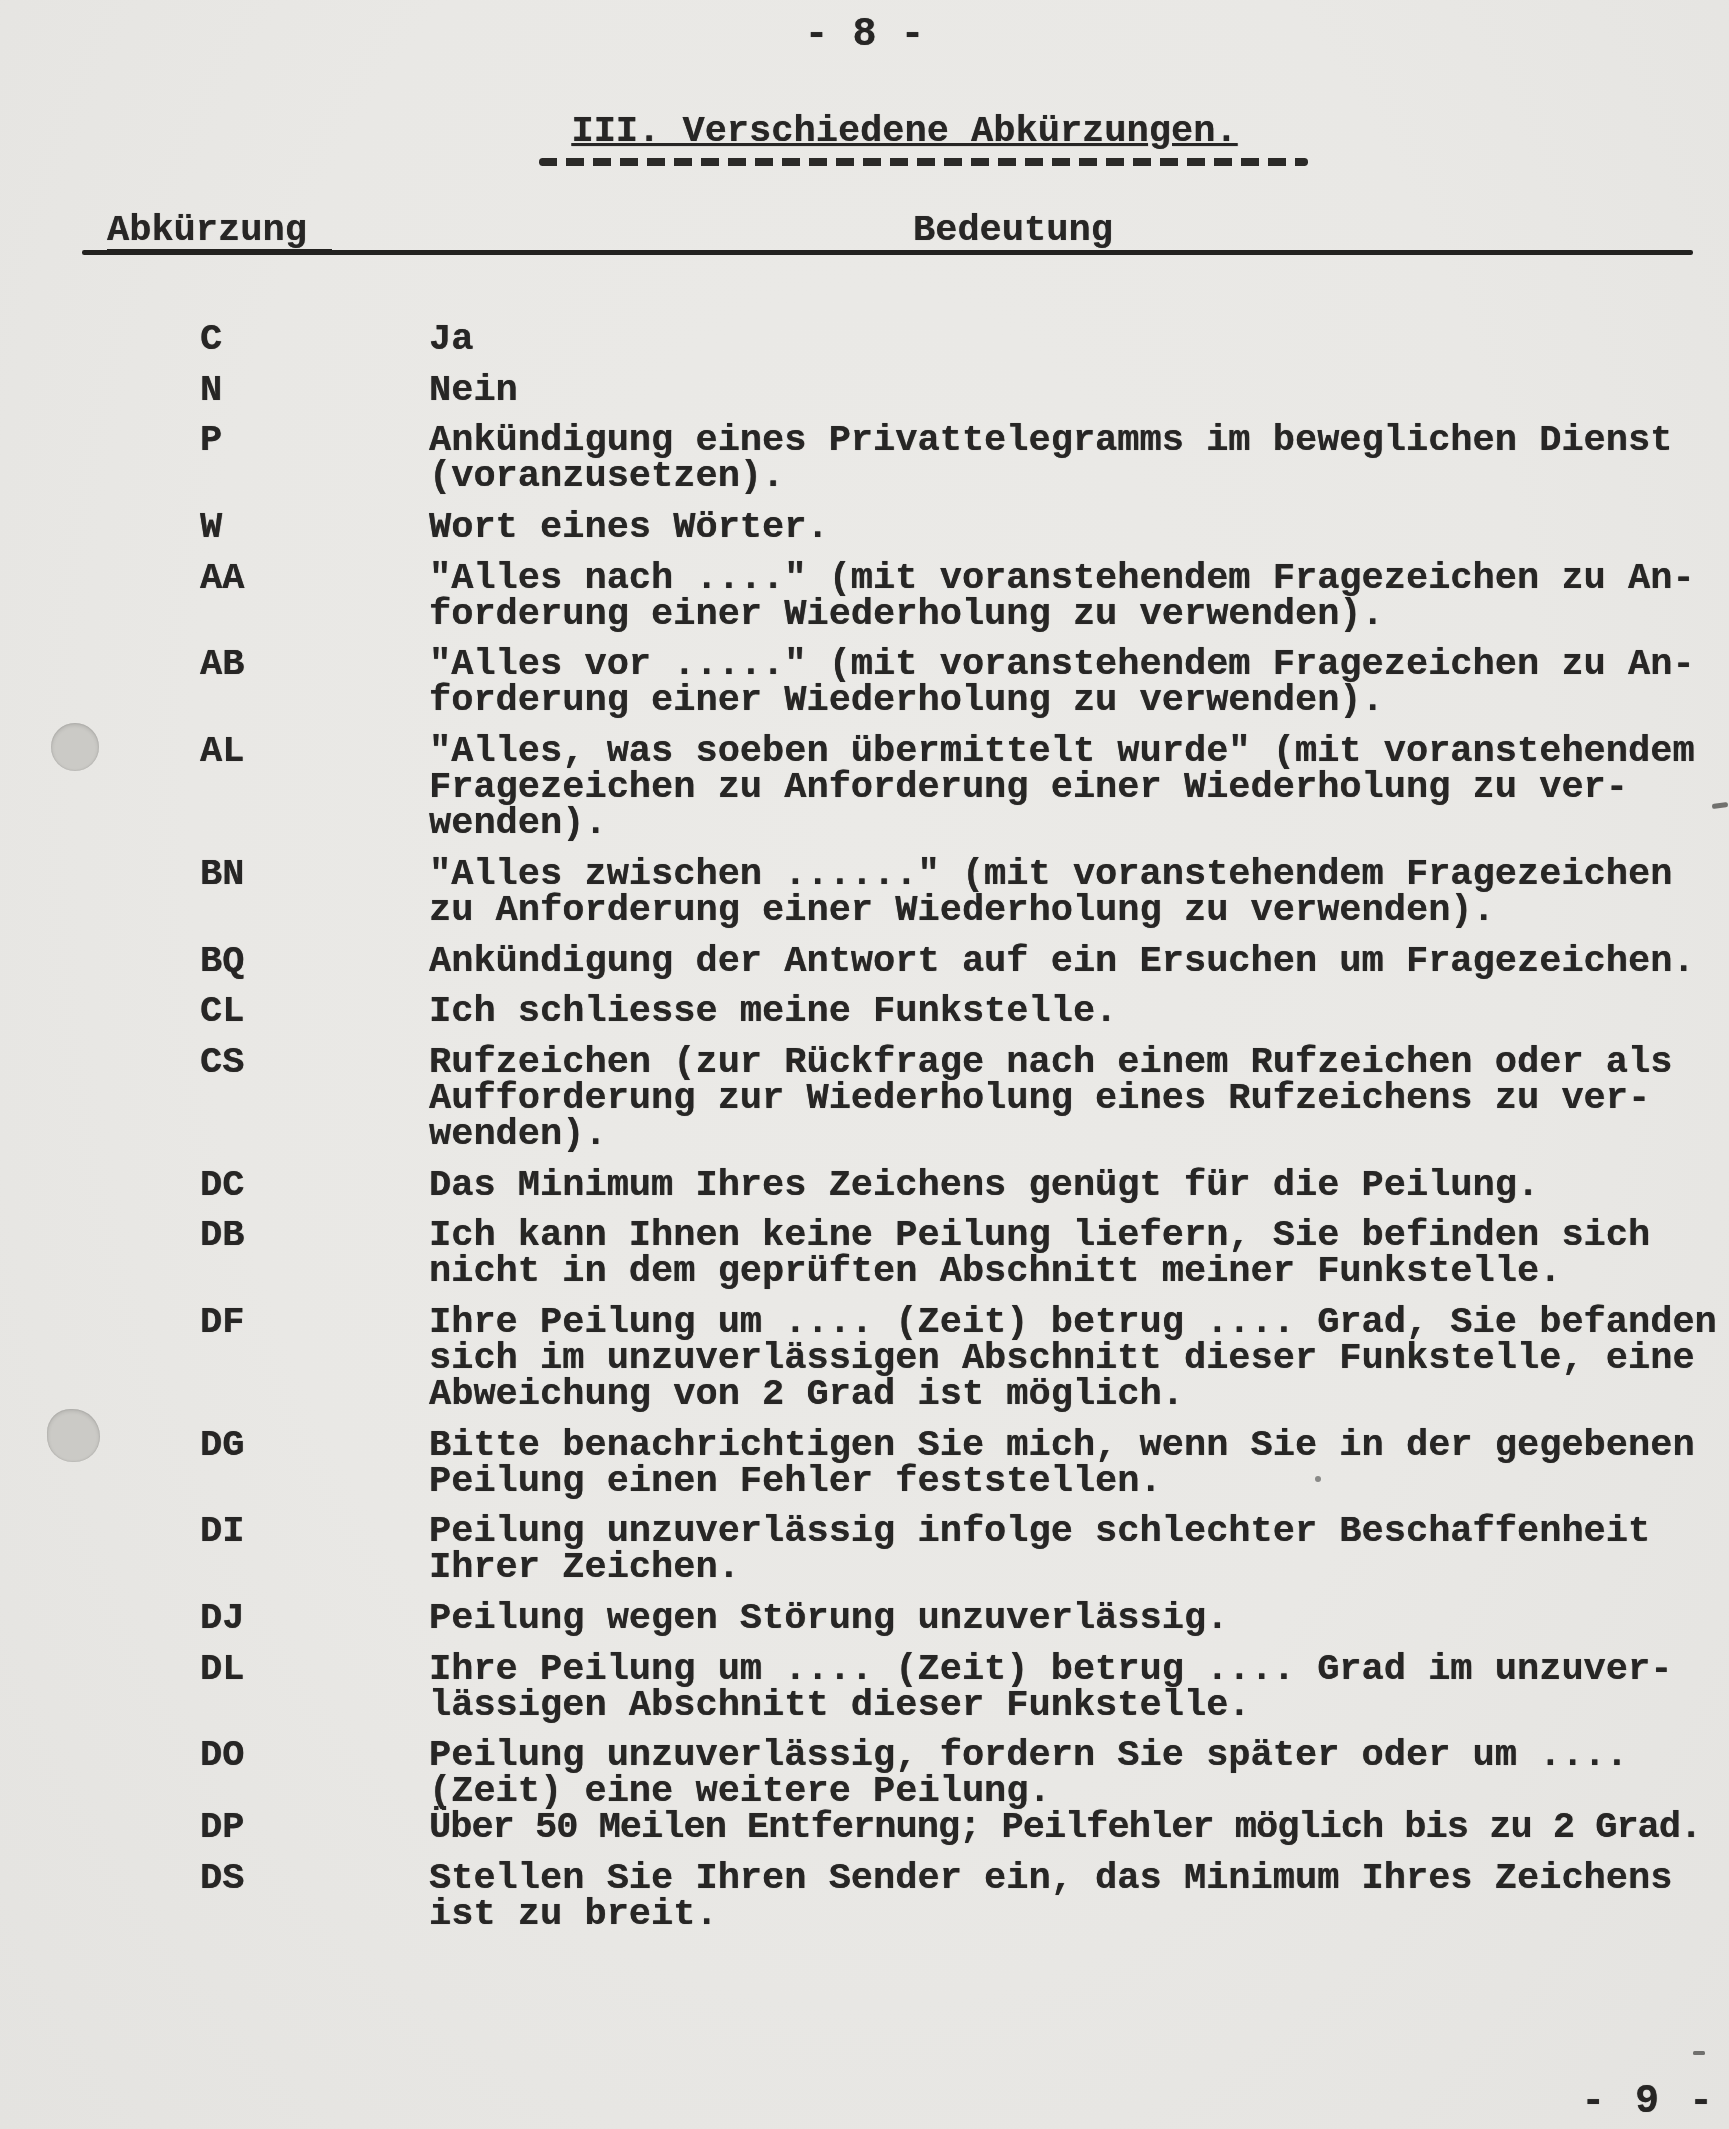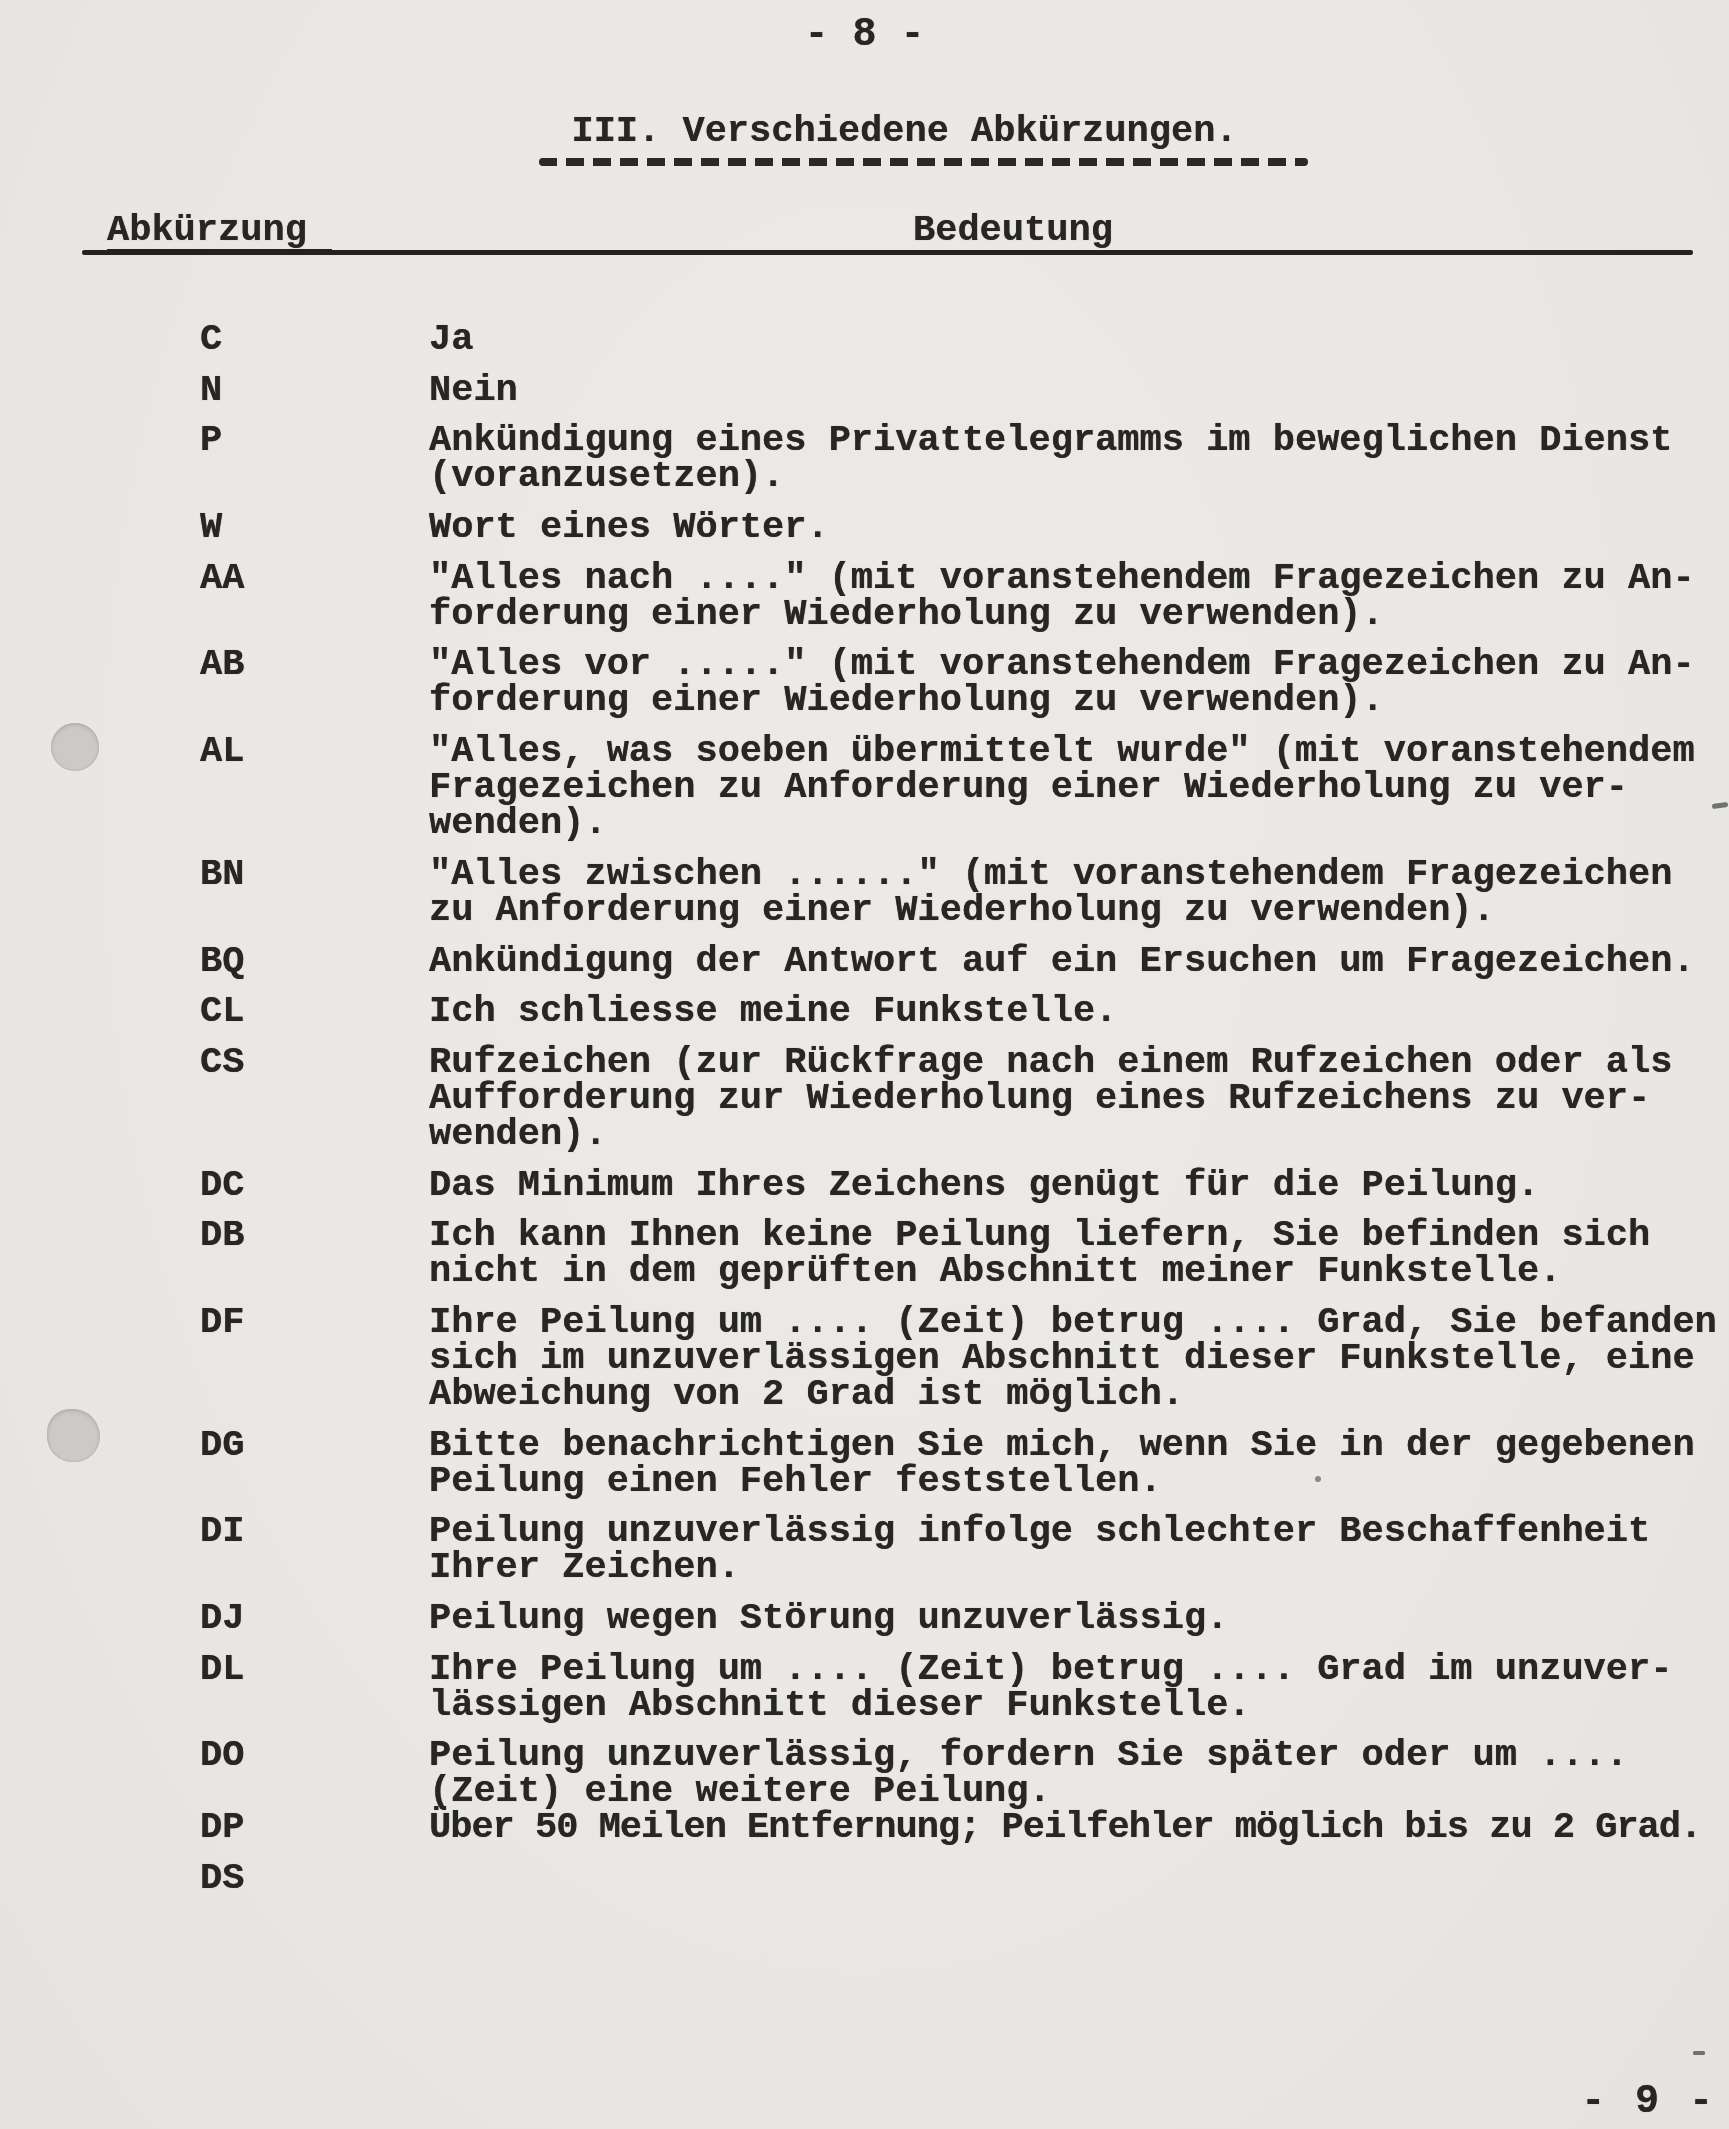--- a/index.html
+++ b/index.html
@@ -5,21 +5,21 @@
   html,body{margin:0;padding:0;background:#a9a9a7;}
   .page{
     position:relative;width:1729px;height:2129px;overflow:hidden;
     background:radial-gradient(ellipse at 50% 38%, #ebeae7 0%, #e9e8e5 55%, #e4e3e0 100%);
     font-family:"Liberation Mono","DejaVu Sans Mono",monospace;
     color:#272625;font-weight:700;
     text-shadow:0 0 0.7px rgba(30,30,28,.65), 0.4px 0.4px 0 rgba(30,30,28,.22);
   }
   .page-num-top{position:absolute;top:11.7px;left:0;width:100%;text-align:center;font-size:40px;}
   .title-wrap{position:absolute;top:110px;left:0;width:100%;text-align:center;font-size:37px;white-space:nowrap;}
-  .title-wrap .t{position:relative;left:40px;}
+  .title-wrap .t{position:relative;left:40px;text-decoration:underline;}
   .title-underline{
     position:absolute;top:158px;left:539px;width:769px;height:8px;border-radius:3.7px;
     background:repeating-linear-gradient(90deg,#2b2a28 0 18.3px,rgba(0,0,0,0) 18.3px 27px);
     filter:blur(0.3px);
   }
   .header-abbr{position:absolute;left:107px;top:211px;font-size:37px;line-height:38px;border-bottom:5.1px solid #232220;padding-right:25px;}
   .header-meaning{position:absolute;left:913px;top:211px;font-size:37px;line-height:38px;}
   .header-rule{position:absolute;left:82px;top:250px;width:1611px;height:5.1px;background:#232220;border-radius:2.2px;filter:blur(0.2px);}
   .rows{position:absolute;left:200px;top:321px;width:1529px;font-size:37px;line-height:36px;}
   .row{display:flex;margin-bottom:14.7px;}
@@ -164,20 +164,22 @@
 (Zeit) eine weitere Peilung.</div>
   </div>
 
   <div class="row">
     <div class="abbr">DP</div>
     <div class="meaning">Über 50 Meilen Entfernung; Peilfehler möglich bis zu 2 Grad.</div>
   </div>
 
   <div class="row">
     <div class="abbr">DS</div>
+    <div class="meaning">Stellen Sie Ihren Sender ein, das Minimum Ihres Zeichens
+ist zu breit.</div>
   </div>
 </div>
 
   <div class="hole hole-1"></div>
   <div class="hole hole-2"></div>
 
   <span class="stray stray-1"></span>
   <span class="stray stray-2"></span>
   <span class="stray stray-3"></span>
 

